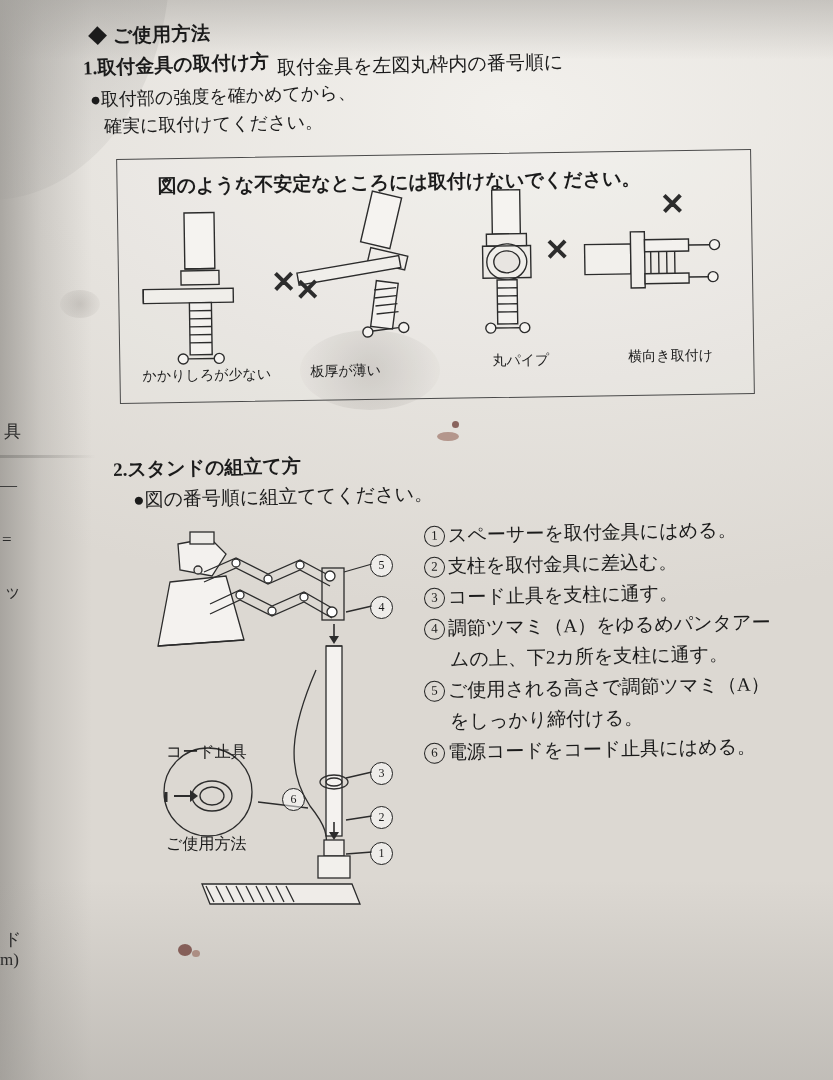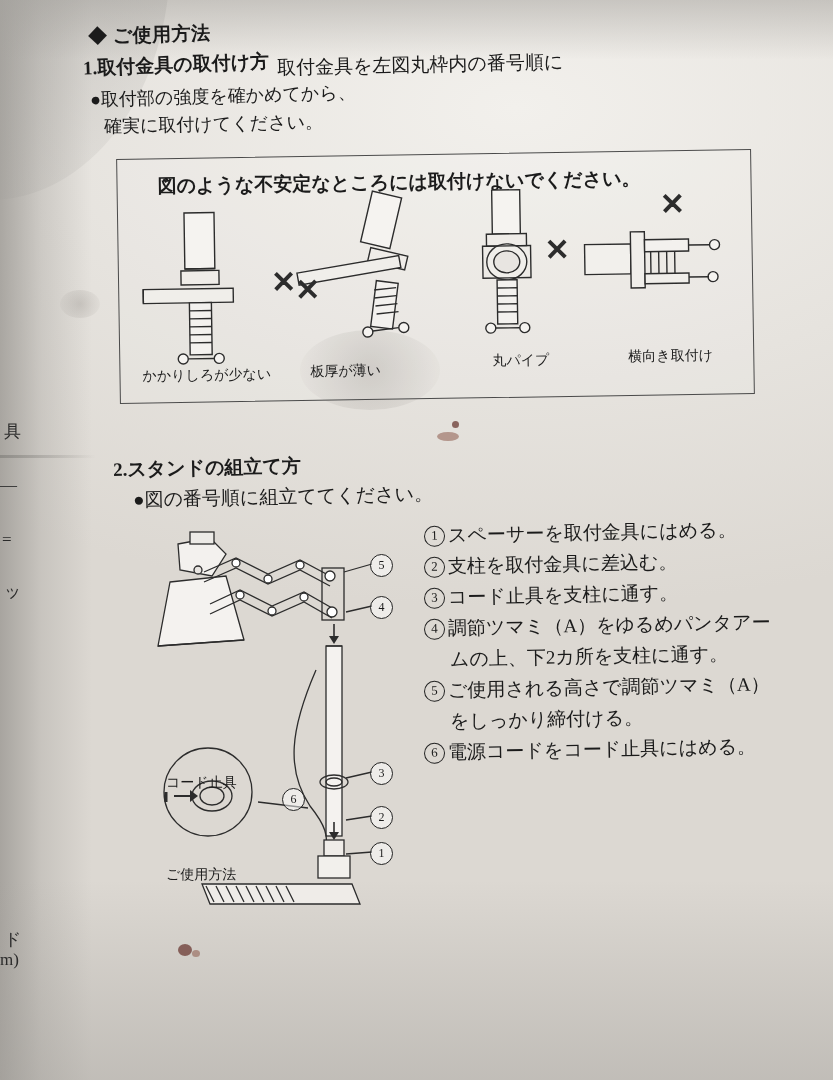--- a/index.html
+++ b/index.html
@@ -172,23 +172,22 @@
     vertical-align: 2px;
   }
 
   .diagram {
     position: absolute;
     left: 140px; top: 520px;
     width: 280px; height: 420px;
   }
   .dlabel {
     position: absolute;
-    font-size: 14px;
-    white-space: nowrap;
-    margin-top: 32px;
+    font-size: 16px;
+    white-space: nowrap;
   }
   .callout {
     position: absolute;
     width: 21px; height: 21px;
     border: 1.2px solid #222;
     border-radius: 50%;
     font-size: 12px;
     line-height: 20px;
     text-align: center;
     background: rgba(255,255,255,0.5);

